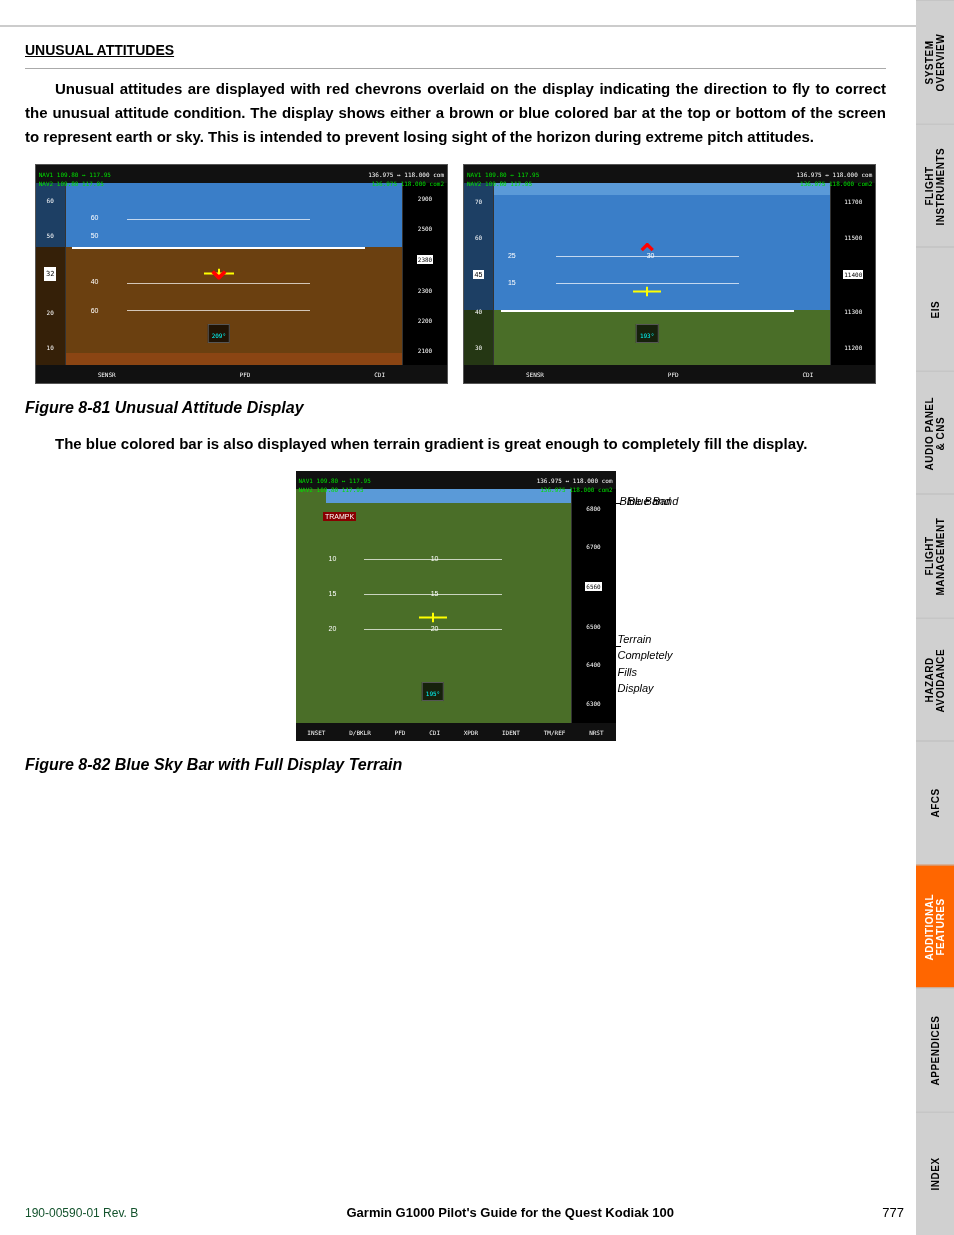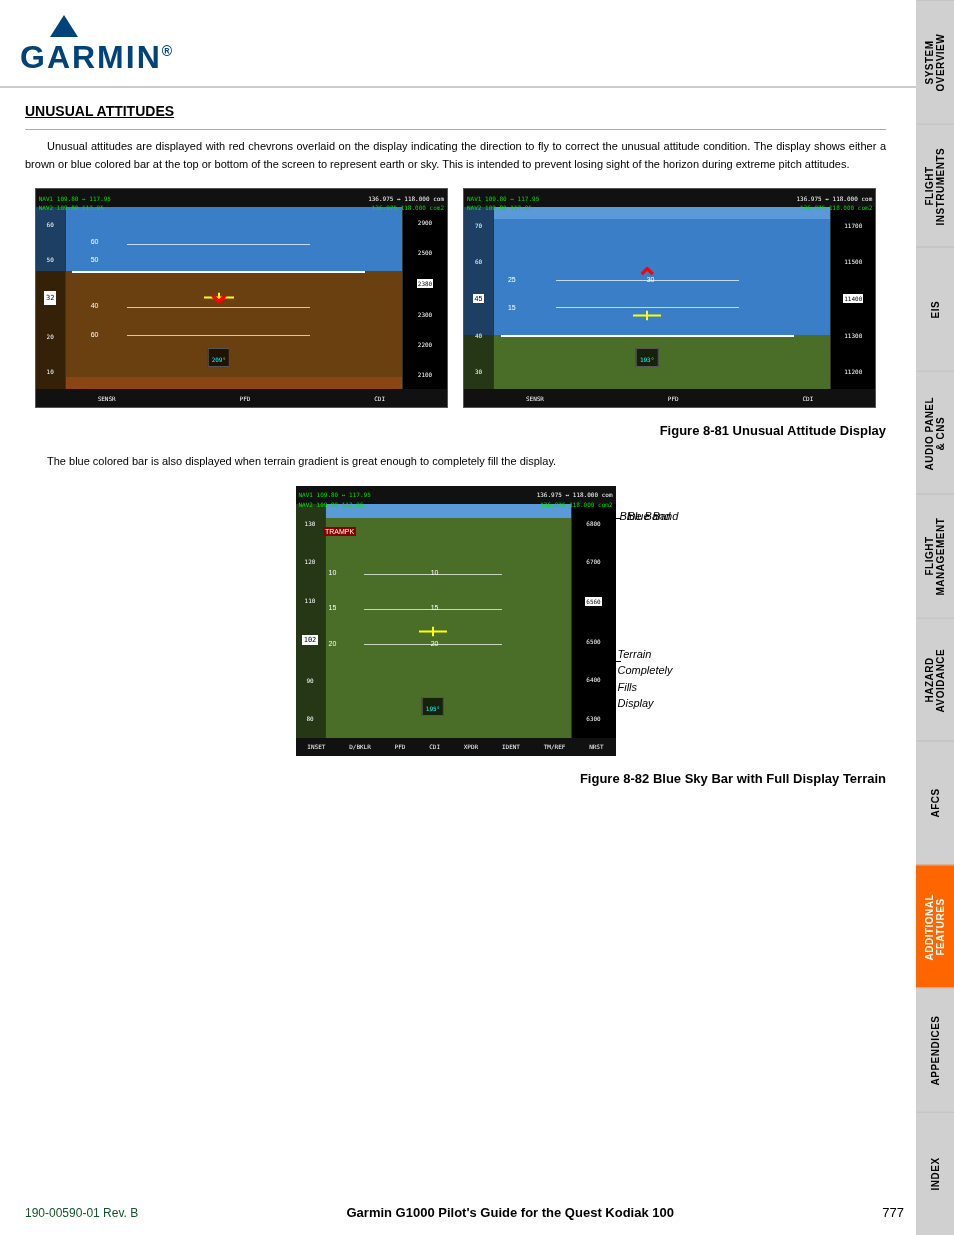--- a/index.html
+++ b/index.html
@@ -110,25 +110,26 @@
 
     .section-title {
       font-size: 14px;
       font-weight: bold;
       text-decoration: underline;
       text-transform: uppercase;
       margin-bottom: 10px;
     }
 
     .body-text {
-      font-size: 11px;
+      font-size: 15px;
       line-height: 1.6;
       text-align: justify;
       margin-bottom: 12px;
       text-indent: 2em;
+      font-weight: bold;
     }
 
     
     .figures-row {
       display: flex;
       gap: 15px;
       margin: 15px 0;
       justify-content: center;
     }
 
@@ -137,22 +138,23 @@
       max-width: 48%;
       background: #1a1a4a;
       border: 1px solid #555;
       height: 220px;
       position: relative;
       overflow: hidden;
     }
 
     
     .figure-caption {
-      text-align: right;
-      font-size: 13px;
+      text-align: left;
+      font-size: 16px;
+      font-style: italic;
       margin: 5px 0 15px 0;
       font-weight: bold;
     }
 
     
     .figure-single {
       display: flex;
       justify-content: center;
       margin: 15px 0;
       position: relative;
@@ -369,26 +371,20 @@
   <div class="sidebar-tab">HAZARD<br>AVOIDANCE</div>
   <div class="sidebar-tab">AFCS</div>
   <div class="sidebar-tab active">ADDITIONAL<br>FEATURES</div>
   <div class="sidebar-tab">APPENDICES</div>
   <div class="sidebar-tab">INDEX</div>
 </div>
 
 <div class="main-content">
 
   <div class="page-header">
-    <div class="garmin-logo">
-      <div class="logo-triangle"></div>
-      <div class="logo-text">
-        <span>GARMIN</span><span class="logo-reg">®</span>
-      </div>
-    </div>
   </div>
 
   <div class="content-area">
 
     <div class="section-title">UNUSUAL ATTITUDES</div>
     <hr class="section-divider">
 
     <p class="body-text">Unusual attitudes are displayed with red chevrons overlaid on the display indicating the direction to fly to correct the unusual attitude condition.  The display shows either a brown or blue colored bar at the top or bottom of the screen to represent earth or sky.  This is intended to prevent losing sight of the horizon during extreme pitch attitudes.</p>
 
     <div class="figures-row">
@@ -570,28 +566,20 @@
                   <line x1="0" y1="5" x2="28" y2="5" stroke="#ffff00" stroke-width="2"></line>
                   <line x1="14" y1="0" x2="14" y2="10" stroke="#ffff00" stroke-width="2"></line>
                 </svg>
               </div>
 
               <div style="position:absolute;bottom:22px;left:50%;transform:translateX(-50%);background:rgba(0,0,0,0.7);border:1px solid #555;padding:1px 3px;z-index:9;">
                 <span class="cs-text cs-cyan">195°</span>
               </div>
             </div>
 
-            <div class="cs-spd">
-              <span class="cs-text cs-white">130</span>
-              <span class="cs-text cs-white">120</span>
-              <span class="cs-text cs-white">110</span>
-              <span style="background:#fff;color:#000;font-size:7px;padding:1px 2px;font-family:monospace;">102</span>
-              <span class="cs-text cs-white">90</span>
-              <span class="cs-text cs-white">80</span>
-            </div>
 
             <div class="cs-altimeter">
               <span class="cs-text cs-white">6800</span>
               <span class="cs-text cs-white">6700</span>
               <span style="background:#fff;color:#000;font-size:6px;padding:1px;font-family:monospace;">6560</span>
               <span class="cs-text cs-white">6500</span>
               <span class="cs-text cs-white">6400</span>
               <span class="cs-text cs-white">6300</span>
             </div>
 

